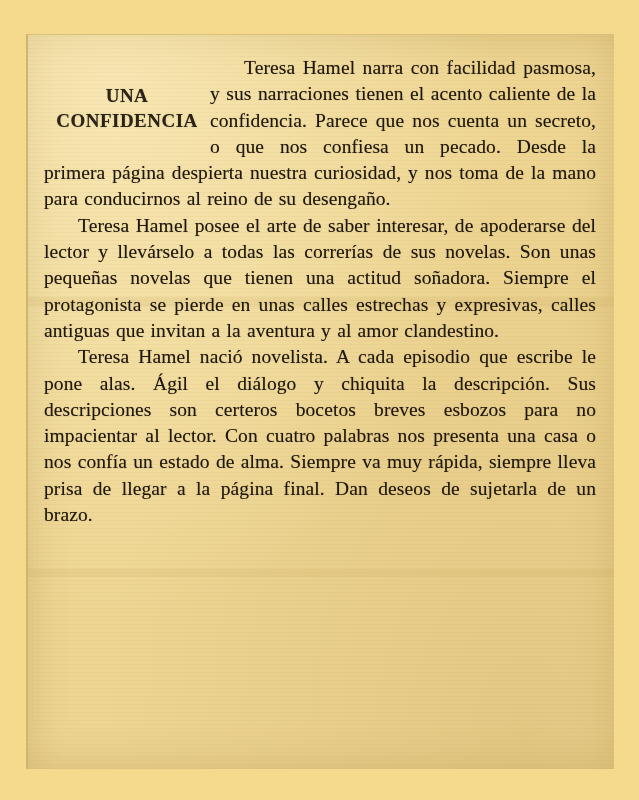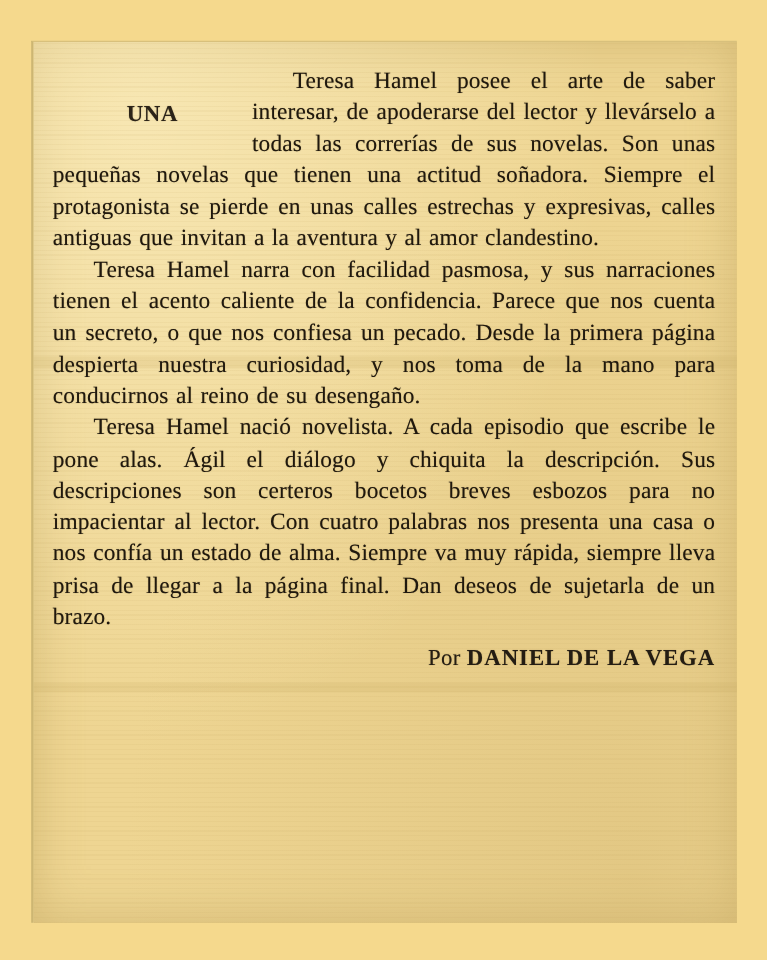--- a/index.html
+++ b/index.html
@@ -103,26 +103,23 @@
 
   <div id="clipping">
 
     <div class="smudge" style="left:0;top:262px;width:586px;height:10px;"></div>
     <div class="smudge" style="left:0;top:534px;width:586px;height:8px;"></div>
 
     <div id="text-column">
 
       <div class="headline">
         <span class="l1">UNA</span>
+        <span class="l2">CONFIDENCIA</span>
       </div>
 
+      <p class="body">Teresa Hamel narra con facilidad pasmosa, y sus narraciones tienen el acento caliente de la confidencia. Parece que nos cuenta un secreto, o que nos confiesa un pecado. Desde la primera página despierta nuestra curiosidad, y nos toma de la mano para conducirnos al reino de su desengaño.</p>
       <p class="body">Teresa Hamel posee el arte de saber interesar, de apoderarse del lector y llevárselo a todas las correrías de sus novelas. Son unas pequeñas novelas que tienen una actitud soñadora. Siempre el protagonista se pierde en unas calles estrechas y expresivas, calles antiguas que invitan a la aventura y al amor clandestino.</p>
-      <p class="body">Teresa Hamel narra con facilidad pasmosa, y sus narraciones tienen el acento caliente de la confidencia. Parece que nos cuenta un secreto, o que nos confiesa un pecado. Desde la primera página despierta nuestra curiosidad, y nos toma de la mano para conducirnos al reino de su desengaño.</p>
       <p class="body">Teresa Hamel nació novelista. A cada episodio que escribe le pone alas. Ágil el diálogo y chiquita la descripción. Sus descripciones son certeros bocetos breves esbozos para no impacientar al lector. Con cuatro palabras nos presenta una casa o nos confía un estado de alma. Siempre va muy rápida, siempre lleva prisa de llegar a la página final. Dan deseos de sujetarla de un brazo.</p>
 
-      <p class="byline">
-        <span class="por">Por</span>
-        <span class="name">DANIEL DE LA VEGA</span>
-      </p>
 
     </div>
   </div>
 </div>
 
 </body></html>

